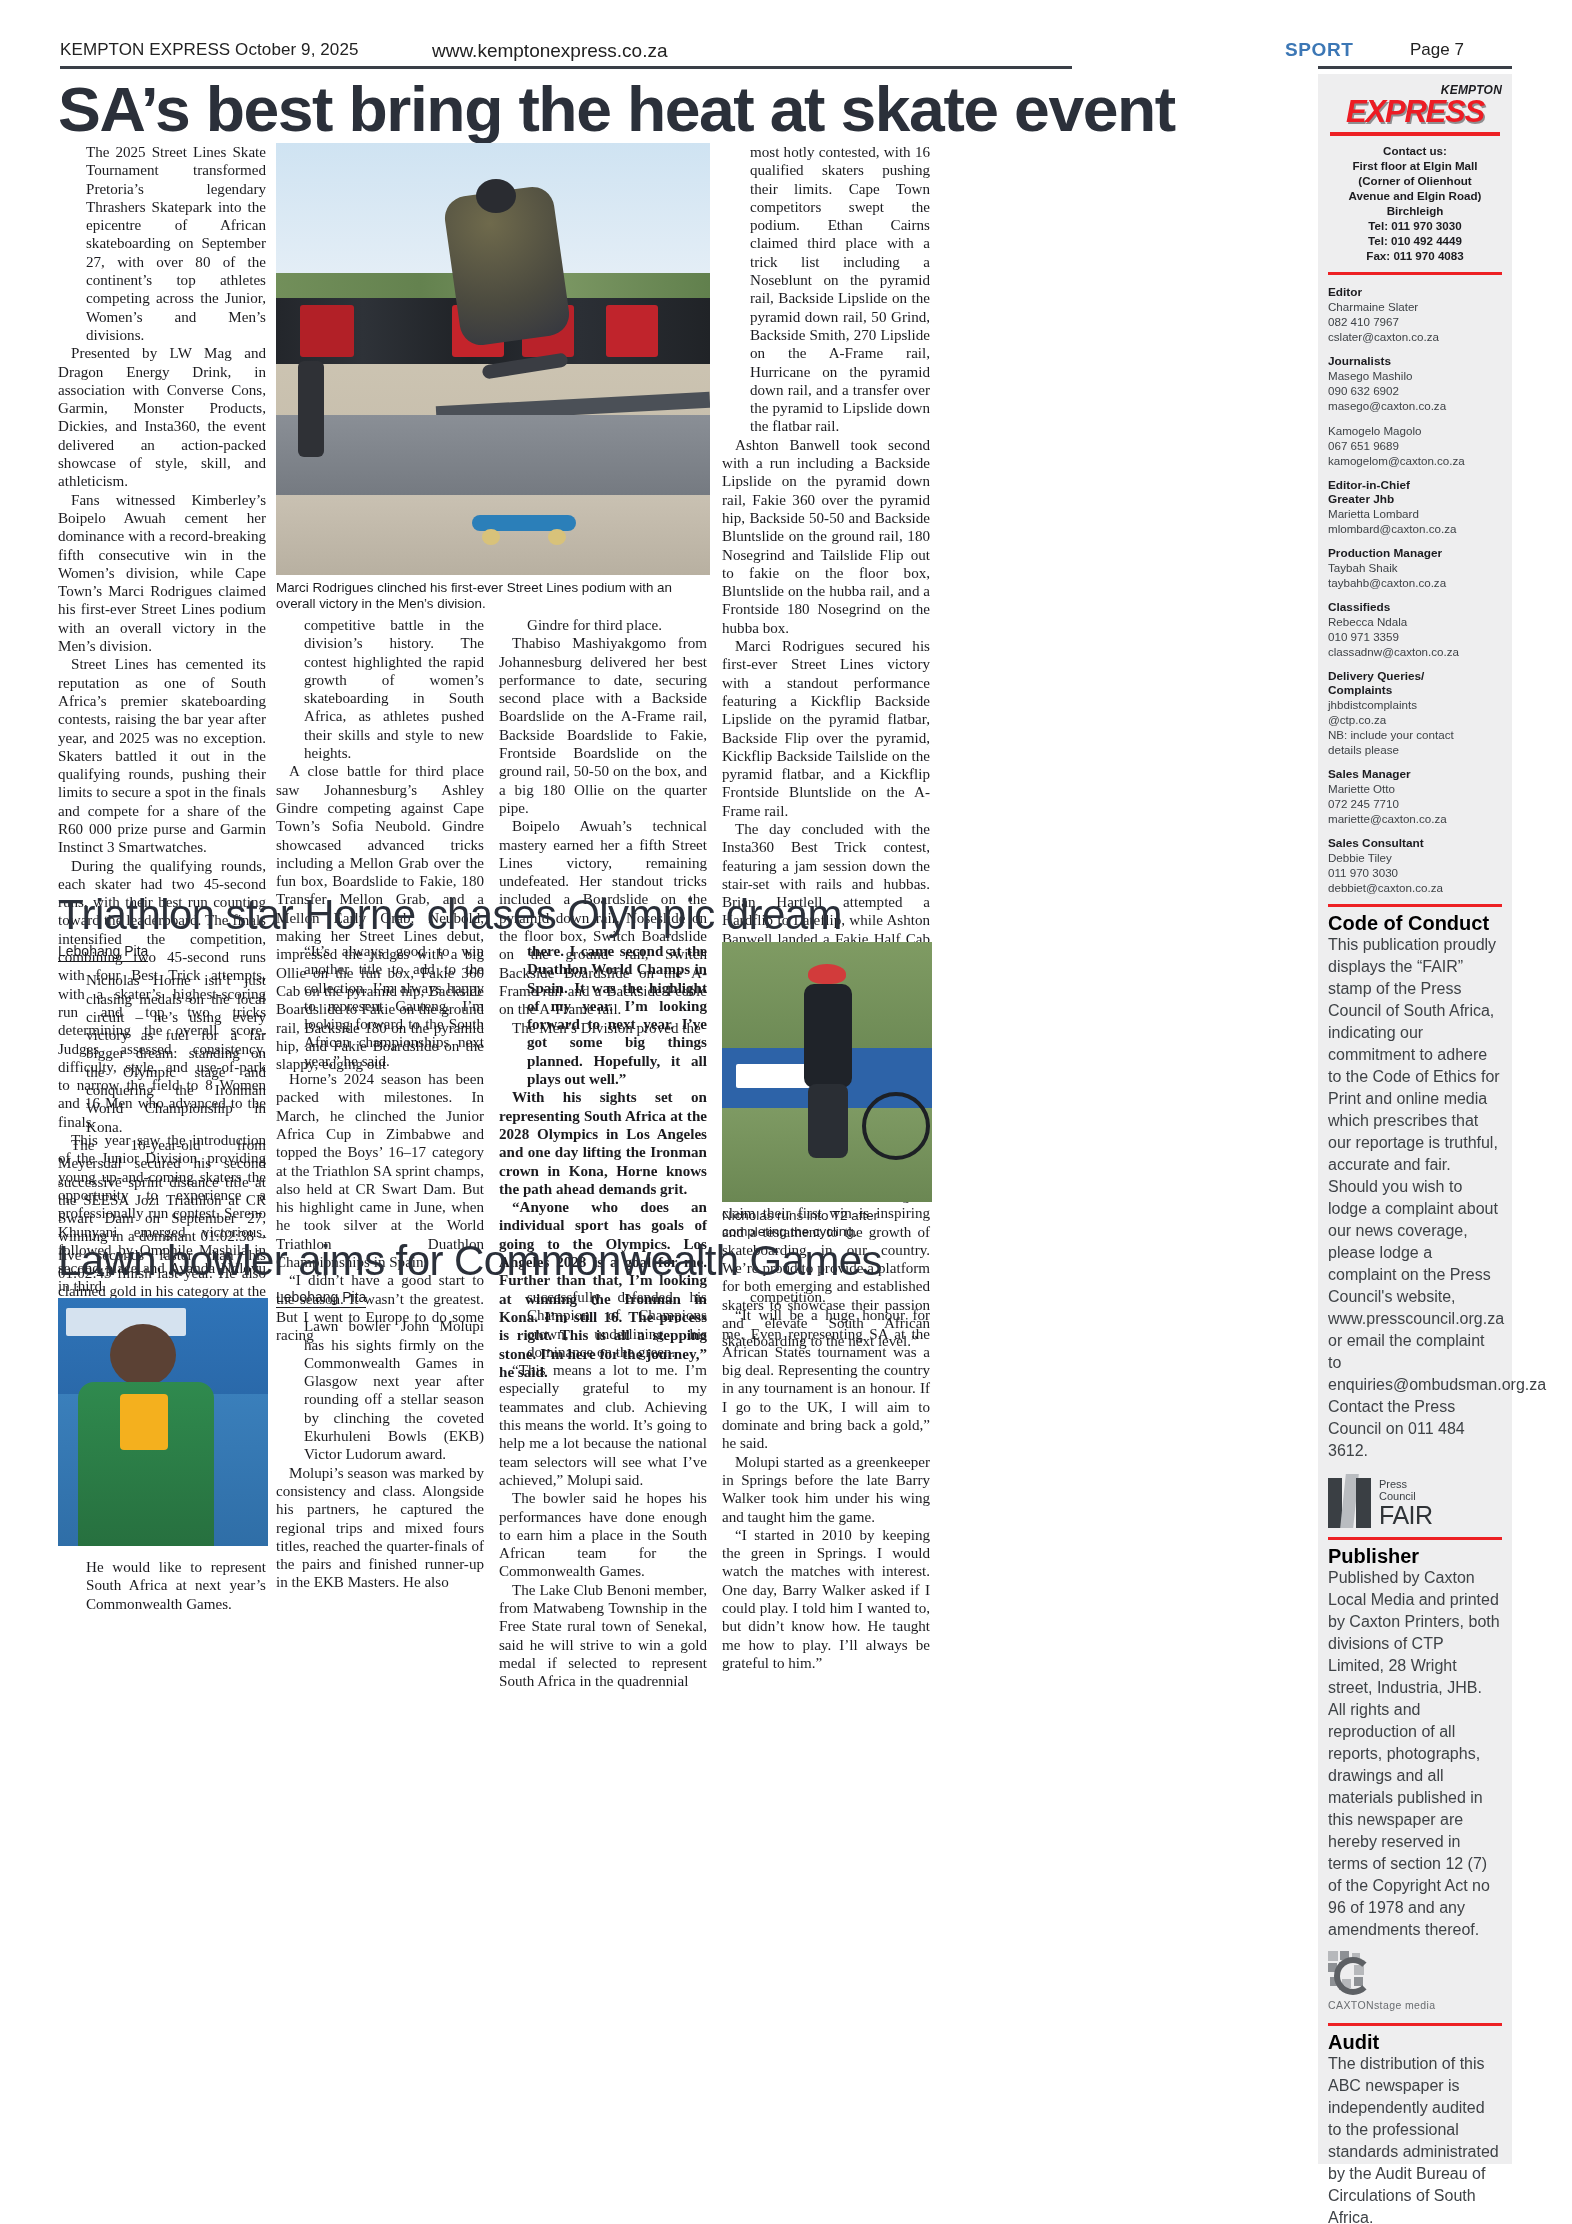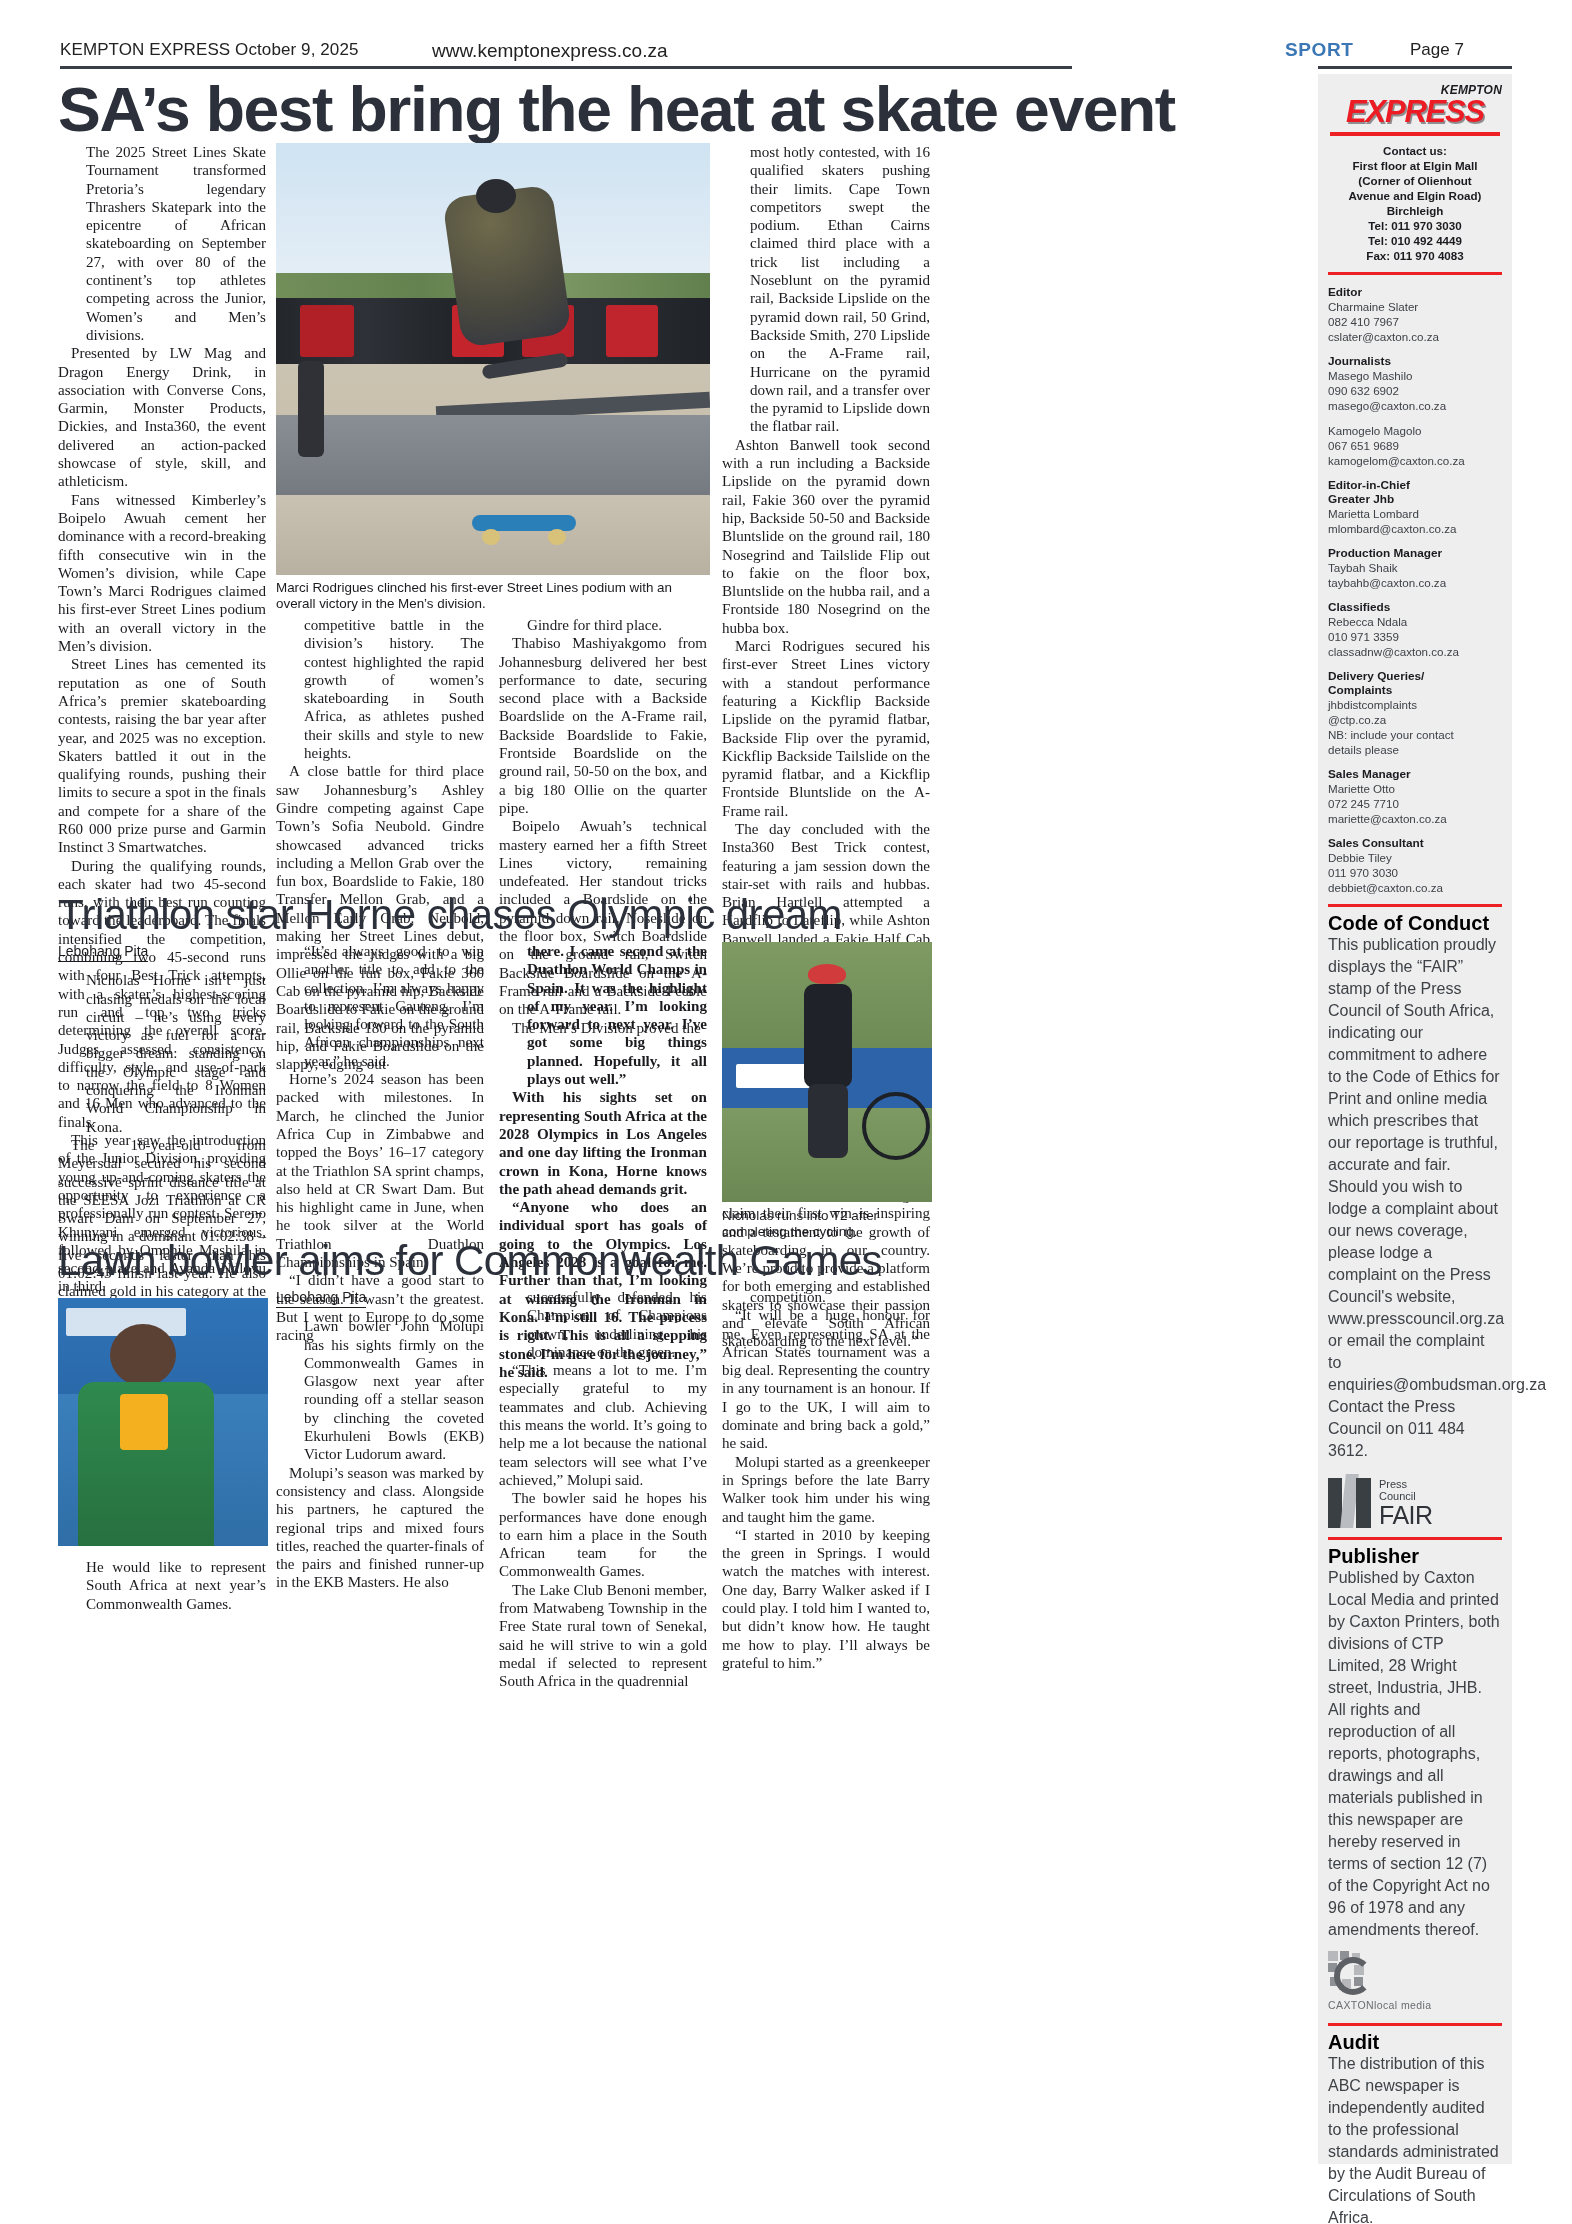--- a/index.html
+++ b/index.html
@@ -343,21 +343,21 @@
 
       <div class="sb-thinrule"></div>
 
       <div class="sb-red-h">Publisher</div>
       <div class="sb-body">Published by Caxton Local Media and printed by Caxton Printers, both divisions of CTP Limited, 28 Wright street, Industria, JHB. All rights and reproduction of all reports, photographs, drawings and all materials published in this newspaper are hereby reserved in terms of section 12 (7) of the Copyright Act no 96 of 1978 and any amendments thereof.</div>
 
       <div class="caxton">
         <div class="cax-mark">
             <span class="cax-c"></span>
           </div>
-        <div class="cax-word"><span>CAXTON</span><span>local media</span></div>
+        <div class="cax-word"><span>CAXTON</span><span>stage media</span></div>
       </div>
 
       <div class="sb-thinrule"></div>
 
       <div class="sb-red-h">Audit</div>
       <div class="sb-body">The distribution of this ABC newspaper is independently audited to the professional standards administrated by the Audit Bureau of Circulations of South Africa.</div>
 
       <div class="abc">
         <div class="abc-mark">
             <b></b>

